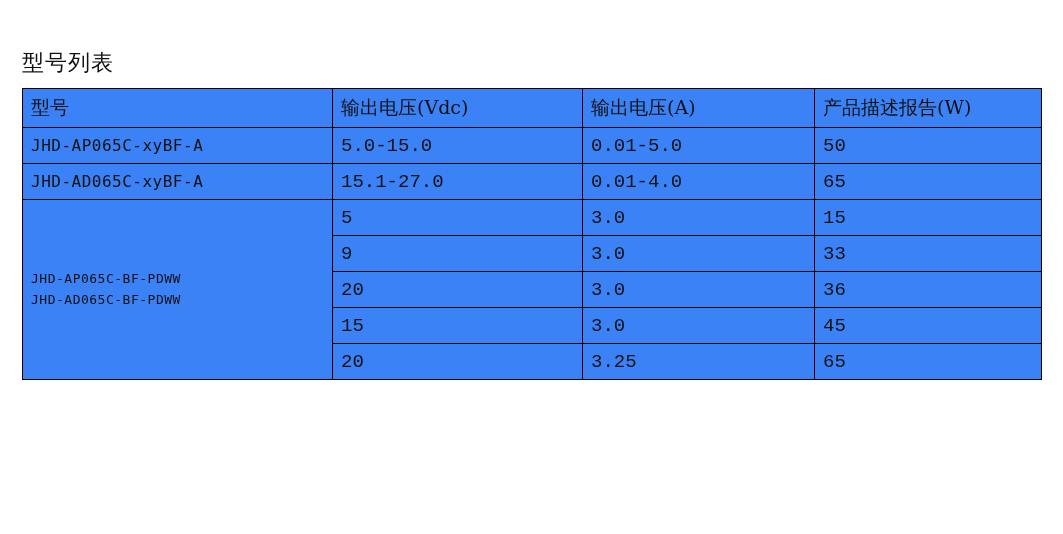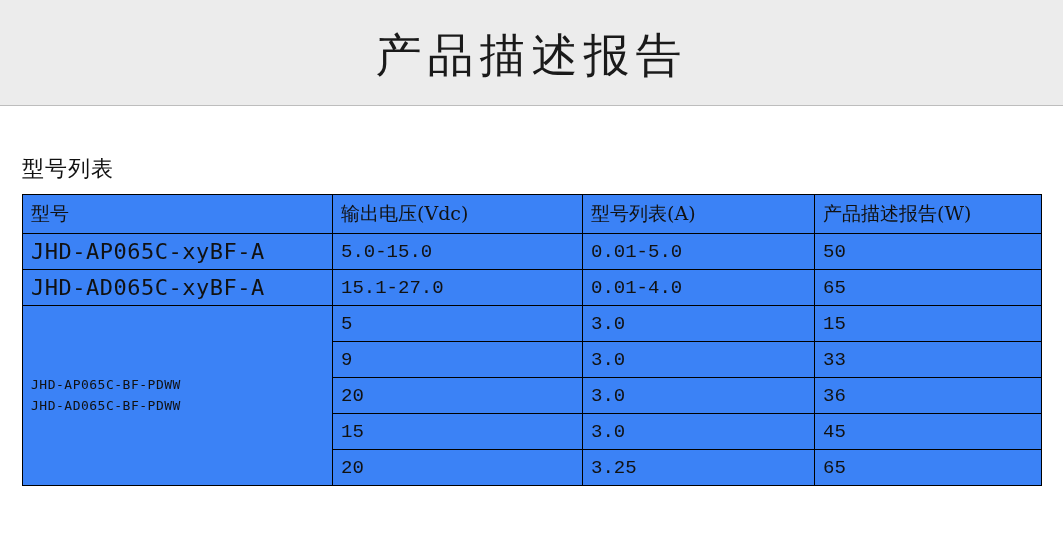--- a/index.html
+++ b/index.html
@@ -75,61 +75,58 @@
     font-size: 19px;
     height: 30px;
   }
   .col-model   { width: 310px; }
   .col-voltage { width: 250px; }
   .col-current { width: 232px; }
   .col-power   { width: 227px; }
 
   .cell-mono {
     font-family: "DejaVu Sans Mono", monospace;
-    font-size: 22px;
+    font-size: 16px;
     letter-spacing: 0.5px;
   }
   .cell-num {
     font-family: Liberation Mono, monospace;
     font-size: 19px;
   }
   .row-h { height: 36px; }
   .row-group-label {
     font-family: "DejaVu Sans Mono", monospace;
     font-size: 13px;
     line-height: 1.55;
     vertical-align: middle;
     letter-spacing: 0.5px;
   }
 </style>
 </head>
 <body>
 
 <div id="page">
 
-  <div class="header-band">
-    <div class="doc-title">产品描述报告</div>
-  </div>
 
   <div class="body-area">
 
     <div class="section-title">型号列表</div>
 
     <table class="spec">
       <colgroup>
         <col class="col-model">
         <col class="col-voltage">
         <col class="col-current">
         <col class="col-power">
       </colgroup>
       <thead>
         <tr>
           <th>型号</th>
           <th>输出电压(Vdc)</th>
-          <th>型号列表(A)</th>
+          <th>输出电压(A)</th>
           <th>产品描述报告(W)</th>
         </tr>
       </thead>
       <tbody>
 
         <tr class="row-h">
           <td class="cell-mono">JHD-AP065C-xyBF-A</td>
           <td class="cell-num">5.0-15.0</td>
           <td class="cell-num">0.01-5.0</td>
           <td class="cell-num">50</td>

